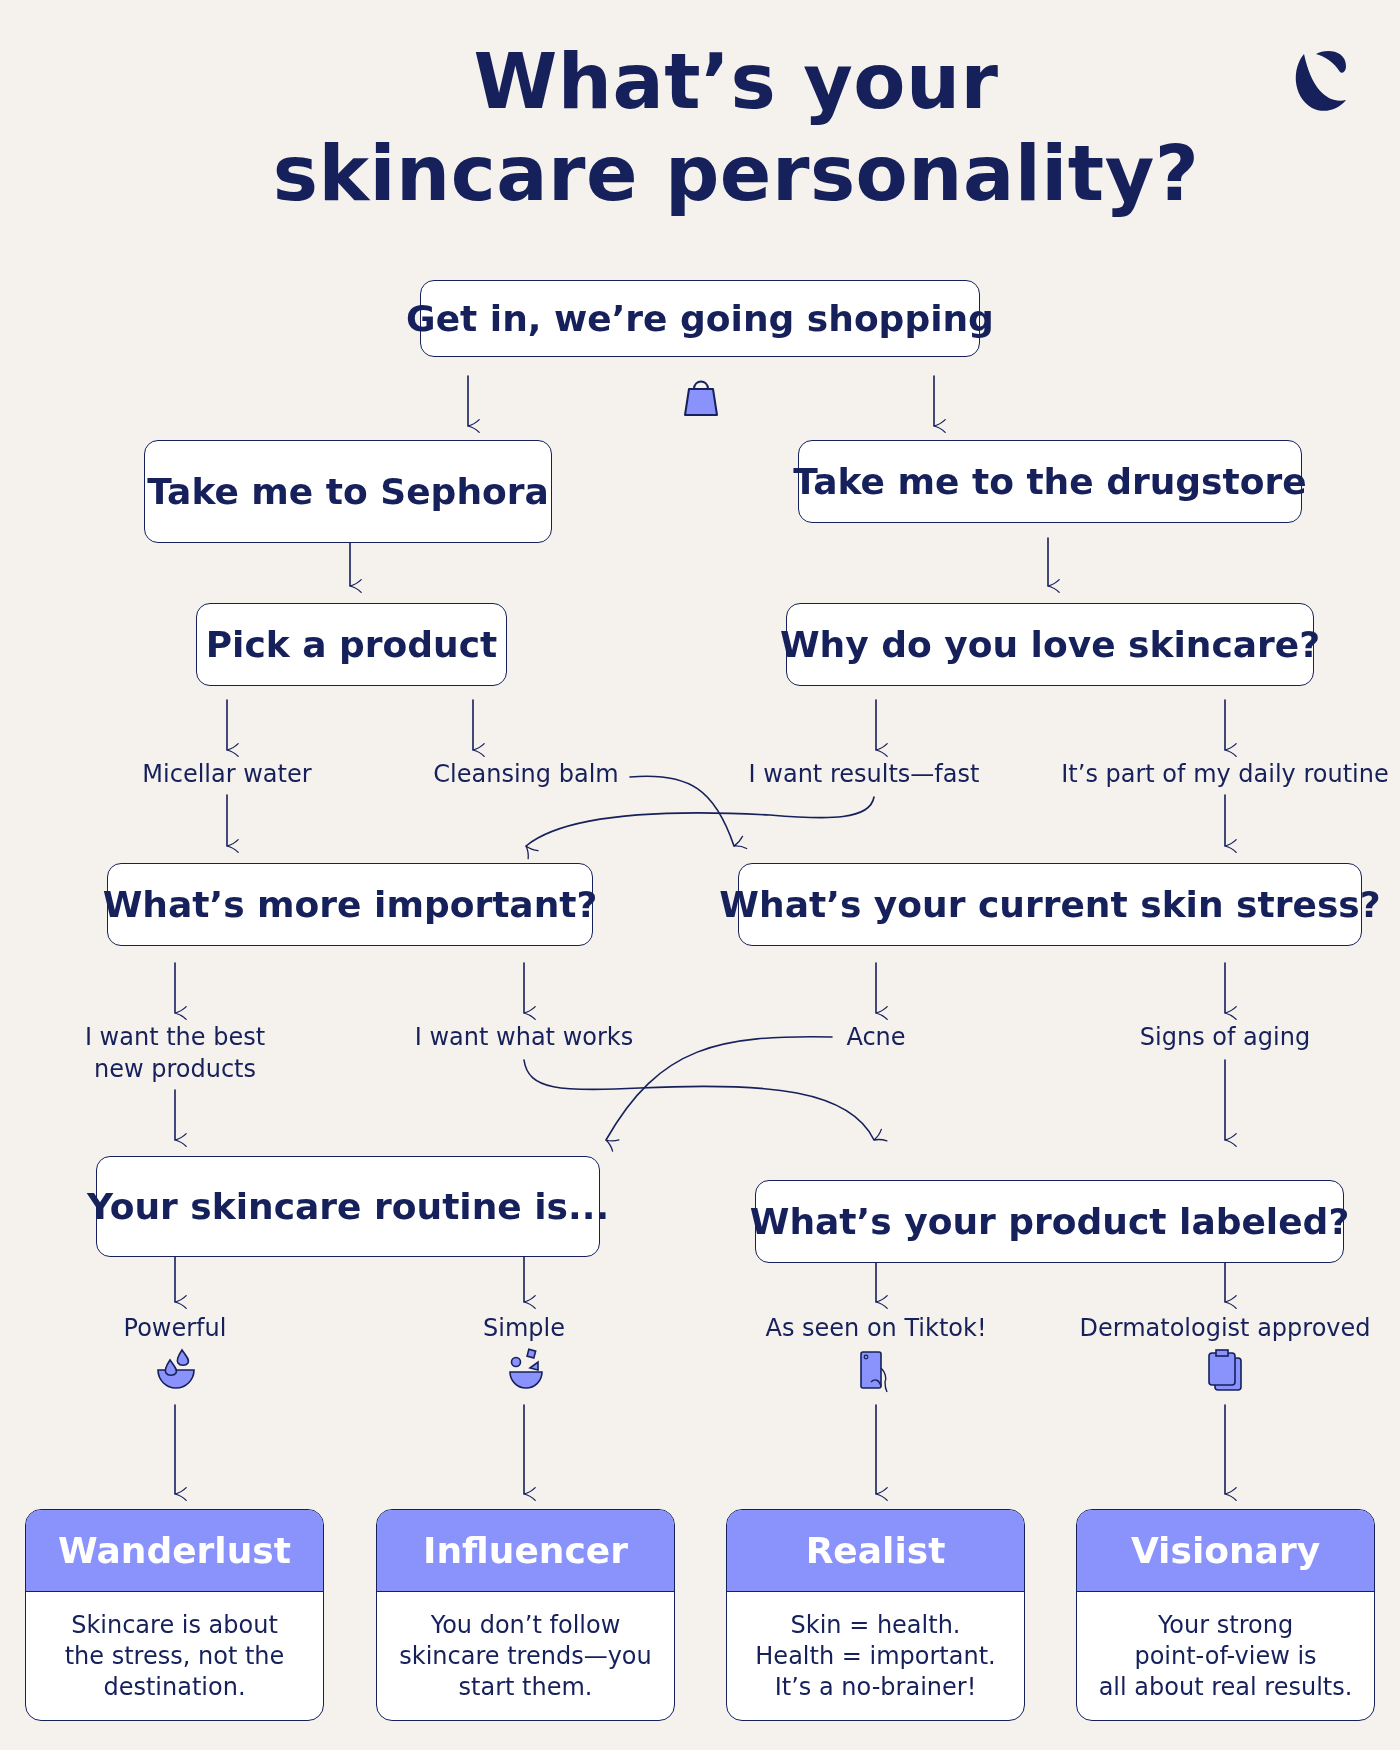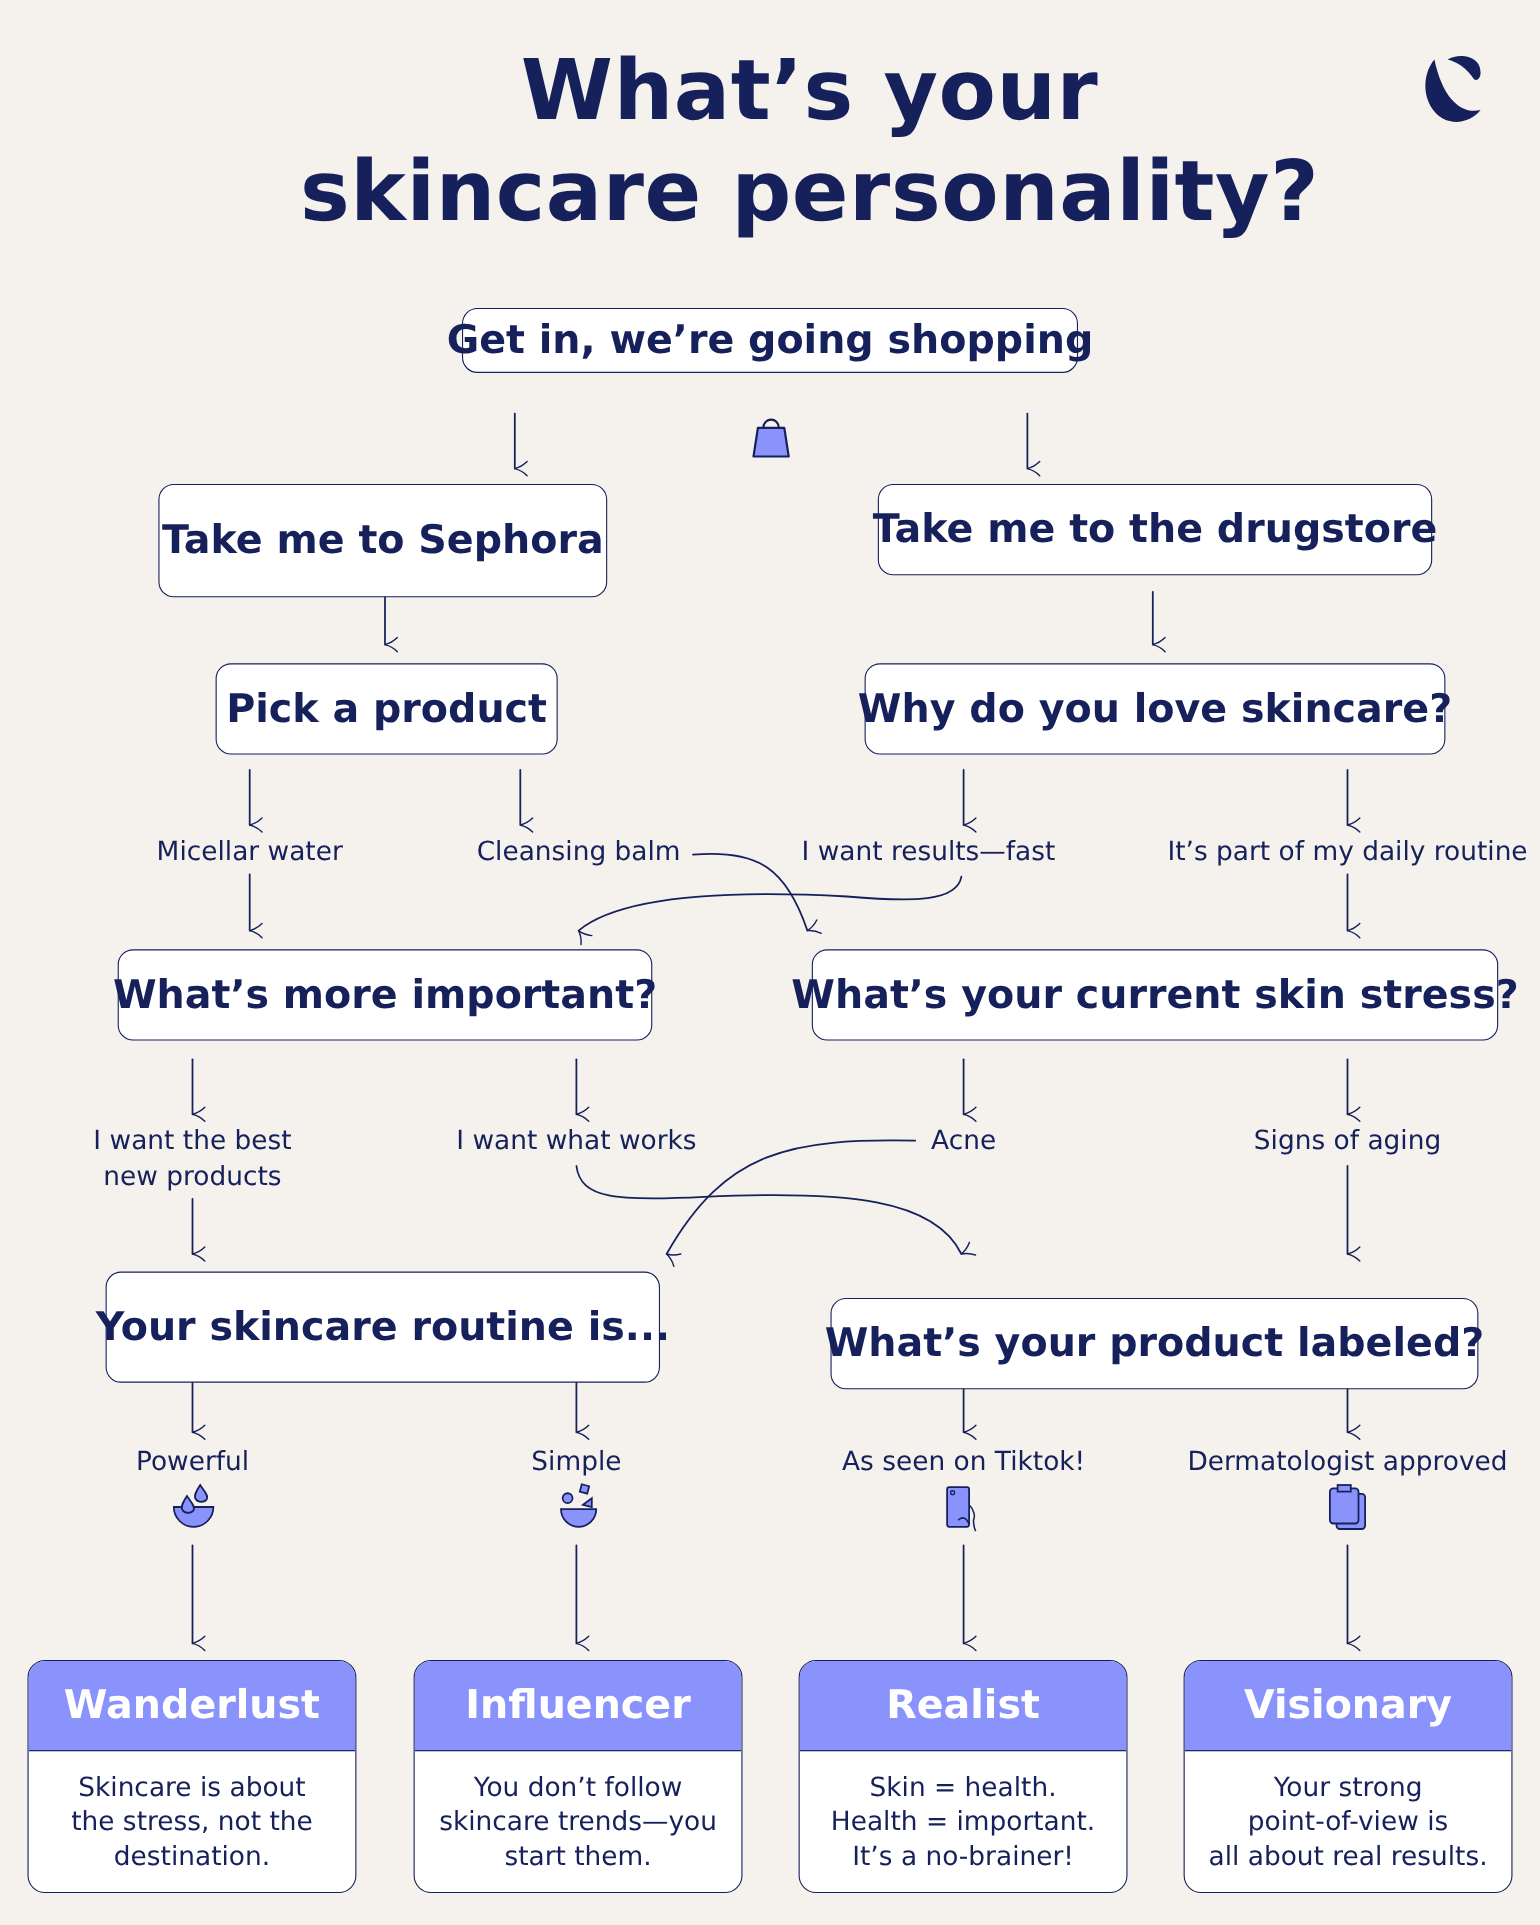--- a/index.html
+++ b/index.html
@@ -107,21 +107,21 @@
 
   <line x1="876" y1="1252" x2="876" y2="1302" marker-end="url(#ah)"></line>
   <line x1="1225" y1="1252" x2="1225" y2="1302" marker-end="url(#ah)"></line>
 
   <line x1="175" y1="1405" x2="175" y2="1494" marker-end="url(#ah)"></line>
   <line x1="524" y1="1405" x2="524" y2="1494" marker-end="url(#ah)"></line>
   <line x1="876" y1="1405" x2="876" y2="1494" marker-end="url(#ah)"></line>
   <line x1="1225" y1="1405" x2="1225" y2="1494" marker-end="url(#ah)"></line>
 </svg>
 
-<div class="node" style="left:420px; top:280px; width:560px; height:59px;">
+<div class="node" style="left:420px; top:280px; width:560px; height:77px;">
     <span>Get in, we’re going shopping</span>
   </div>
 <div class="node" style="left:144px; top:440px; width:408px; height:103px;">
     <span>Take me to Sephora</span>
   </div>
 <div class="node" style="left:798px; top:440px; width:504px; height:83px;">
     <span>Take me to the drugstore</span>
   </div>
 <div class="node" style="left:196px; top:603px; width:311px; height:83px;">
     <span>Pick a product</span>
@@ -137,21 +137,21 @@
   </div>
 <div class="node" style="left:96px; top:1156px; width:504px; height:101px;">
     <span>Your skincare routine is...</span>
   </div>
 <div class="node" style="left:755px; top:1180px; width:589px; height:83px;">
     <span>What’s your product labeled?</span>
   </div>
 
 <div class="label" style="left:227px; top:758px;">Micellar water</div>
 <div class="label" style="left:526px; top:758px;">Cleansing balm</div>
-<div class="label" style="left:844px; top:758px;">I want results—fast</div>
+<div class="label" style="left:864px; top:758px;">I want results—fast</div>
 <div class="label" style="left:1225px; top:758px;">It’s part of my daily routine</div>
 <div class="label" style="left:175px; top:1021px;">
   <div>I want the best</div>
   <div>new products</div>
 </div>
 <div class="label" style="left:524px; top:1021px;">I want what works</div>
 <div class="label" style="left:876px; top:1021px;">Acne</div>
 <div class="label" style="left:1225px; top:1021px;">Signs of aging</div>
 <div class="label" style="left:175px; top:1312px;">Powerful</div>
 <div class="label" style="left:524px; top:1312px;">Simple</div>

